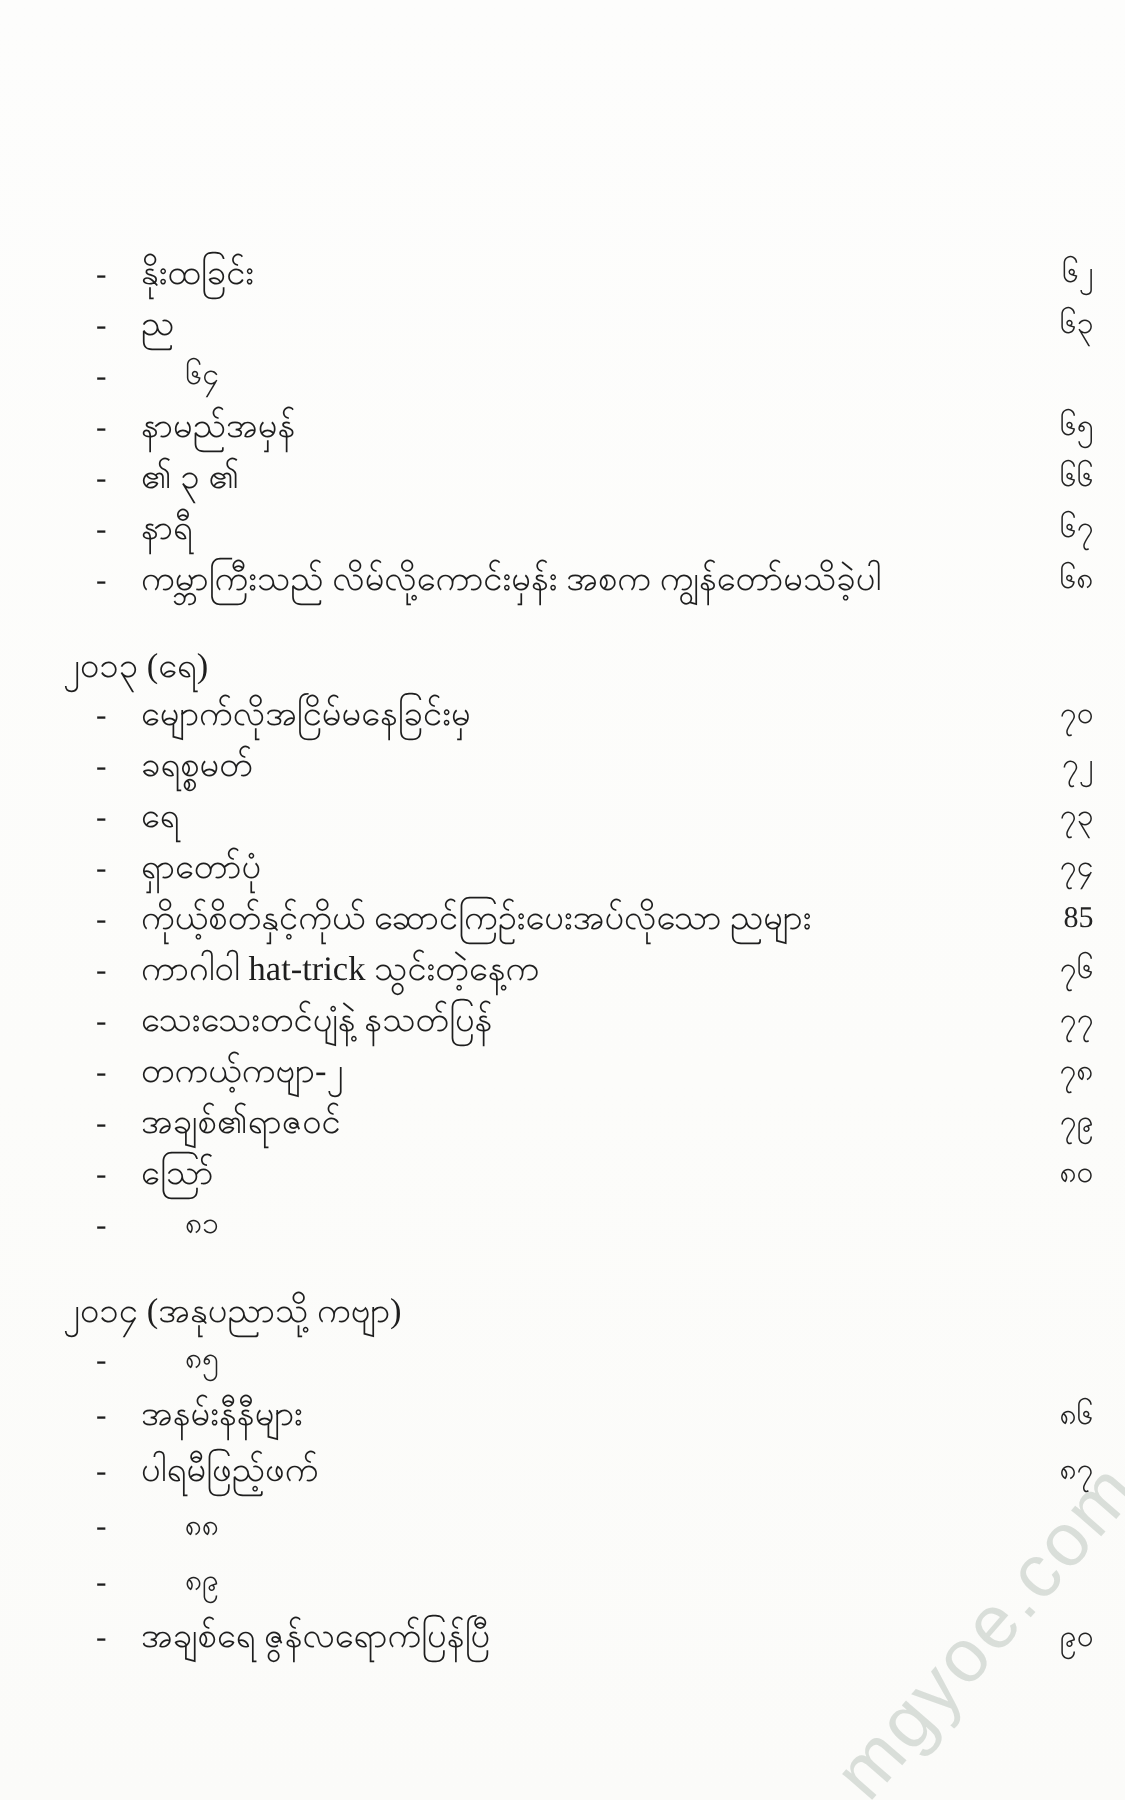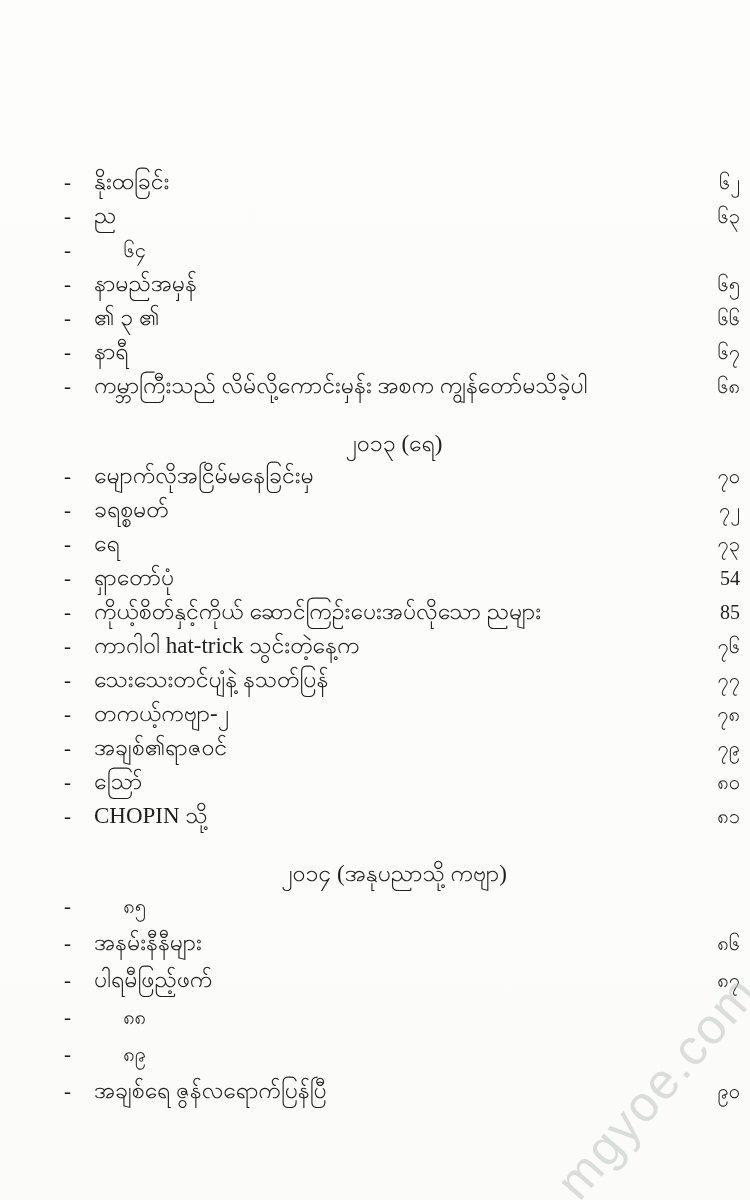--- a/index.html
+++ b/index.html
@@ -26,21 +26,20 @@
     left: 0;
     right: 0;
   }
   .section-header {
     font-size: 23px;
     font-weight: 400;
     margin: 22px 4px 0 42px;
     height: 34px;
     line-height: 32px;
     white-space: nowrap;
-    text-align: center;
   }
   .toc-row {
     display: flex;
     align-items: flex-start;
     height: 34px;
   }
   
   .section:nth-of-type(3) .toc-row { height: 37px; }
   .dash {
     width: 30px;
@@ -53,21 +52,21 @@
     flex: 1 1 auto;
     font-size: 23px;
     line-height: 28px;
     white-space: nowrap;
     overflow: visible;
   }
   .pagenum {
     flex: 0 0 auto;
     width: 52px;
     text-align: right;
-    padding-right: 10px;
+    padding-right: 21px;
     font-size: 20px;
     line-height: 28px;
     color: #242424;
   }
   .watermark {
     position: absolute;
     left: 492px;
     top: 1058px;
     width: 330px;
     text-align: center;
@@ -136,21 +135,21 @@
     <span class="pagenum">၇၂</span>
   </div>
         <div class="toc-row">
     <span class="dash">-</span>
     <span class="title">ရေ</span>
     <span class="pagenum">၇၃</span>
   </div>
         <div class="toc-row">
     <span class="dash">-</span>
     <span class="title">ရှာတော်ပုံ</span>
-    <span class="pagenum">54</span>
+    <span class="pagenum">၇၄</span>
   </div>
         <div class="toc-row">
     <span class="dash">-</span>
     <span class="title">ကိုယ့်စိတ်နှင့်ကိုယ် ဆောင်ကြဉ်းပေးအပ်လိုသော ညများ</span>
     <span class="pagenum">85</span>
   </div>
         <div class="toc-row">
     <span class="dash">-</span>
     <span class="title">ကာဂါဝါ hat-trick သွင်းတဲ့နေ့က</span>
     <span class="pagenum">၇၆</span>
@@ -170,21 +169,20 @@
     <span class="title">အချစ်၏ရာဇဝင်</span>
     <span class="pagenum">၇၉</span>
   </div>
         <div class="toc-row">
     <span class="dash">-</span>
     <span class="title">ဪ</span>
     <span class="pagenum">၈၀</span>
   </div>
         <div class="toc-row">
     <span class="dash">-</span>
-    <span class="title">CHOPIN သို့</span>
     <span class="pagenum">၈၁</span>
   </div>
       </section>
       <section class="section">
     <h2 class="section-header">၂၀၁၄ (အနုပညာသို့ ကဗျာ)</h2>
   <div class="toc-row">
     <span class="dash">-</span>
     <span class="pagenum">၈၅</span>
   </div>
         <div class="toc-row">

